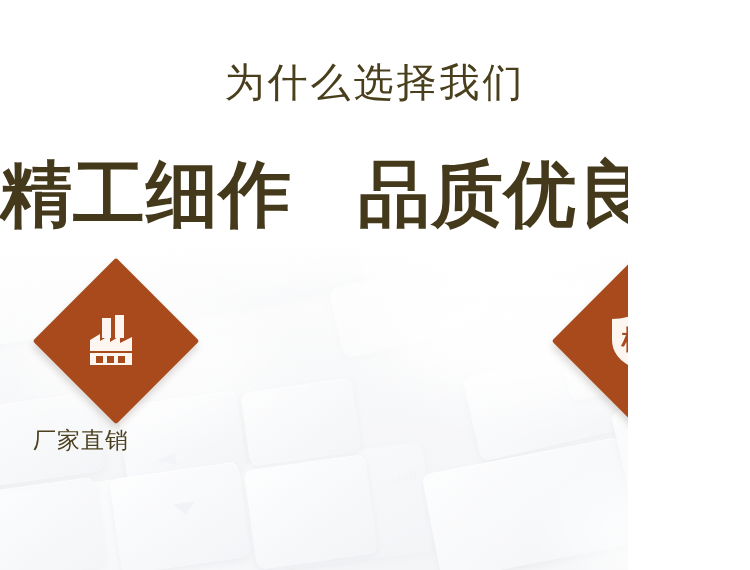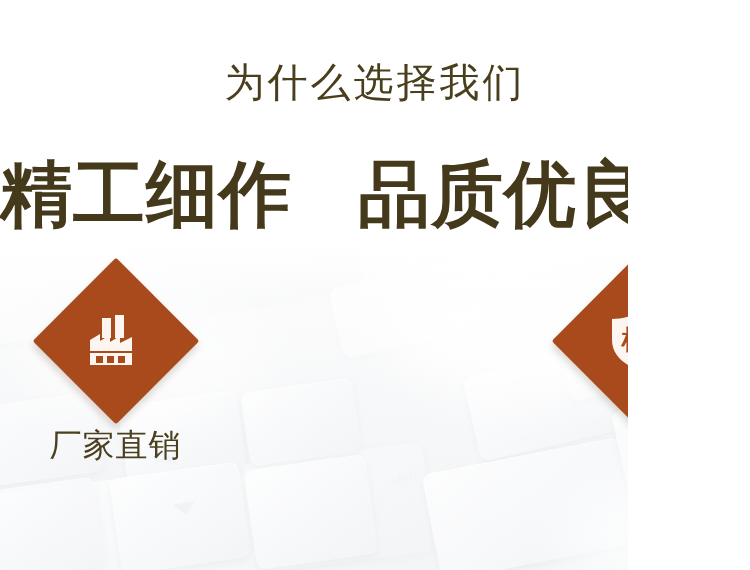--- a/index.html
+++ b/index.html
@@ -155,22 +155,22 @@
     align-items: center;
     justify-content: center;
   }
   .diamond-icon svg { display: block; }
 
   .feature-label {
     position: absolute;
     left: 0;
     top: 147px;
     width: 165px;
-    text-align: center;
-    font-size: 32px;
+    text-align: left;
+    font-size: 23px;
     line-height: 1;
     letter-spacing: 1px;
     color: #4a3f1e;
     font-weight: 400;
   }
 </style>
 </head>
 <body>
 
 <div id="banner">

